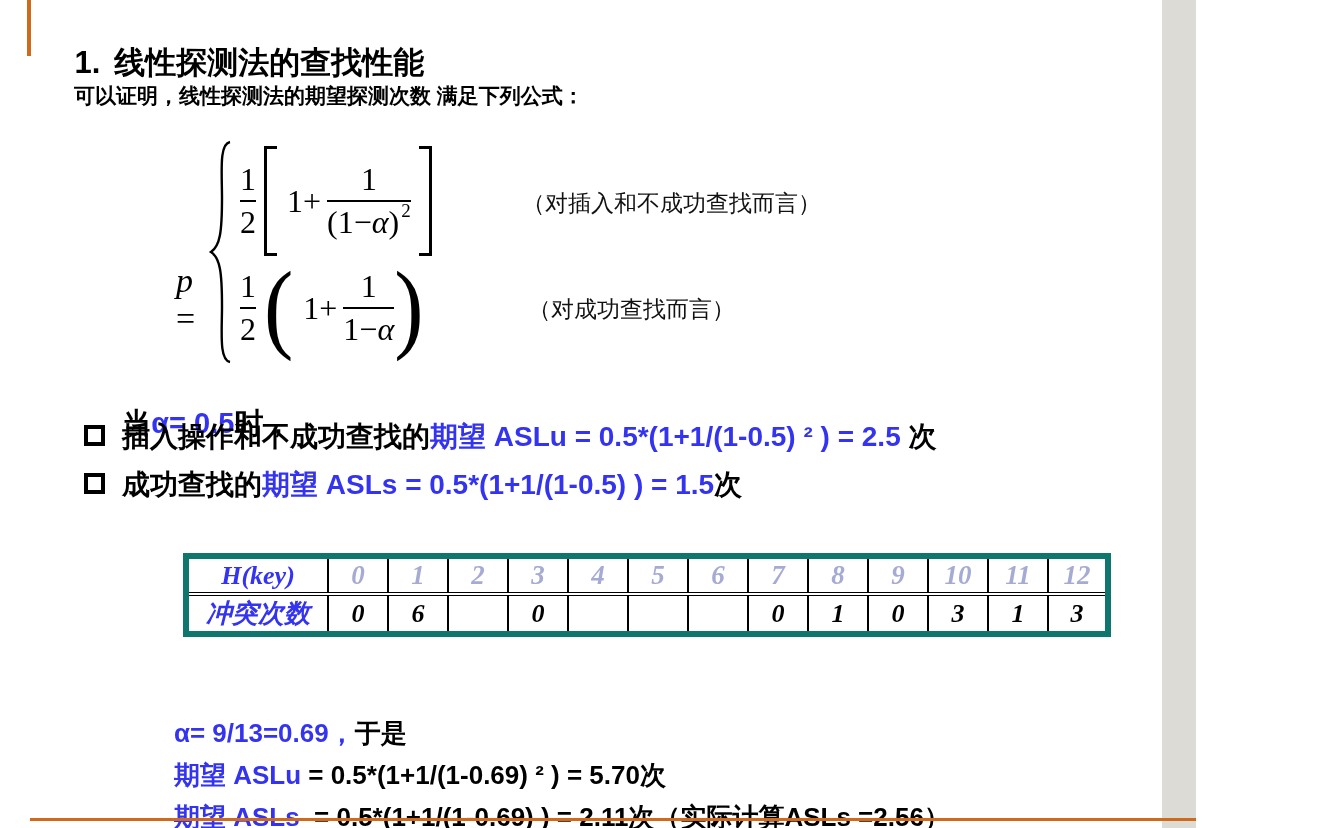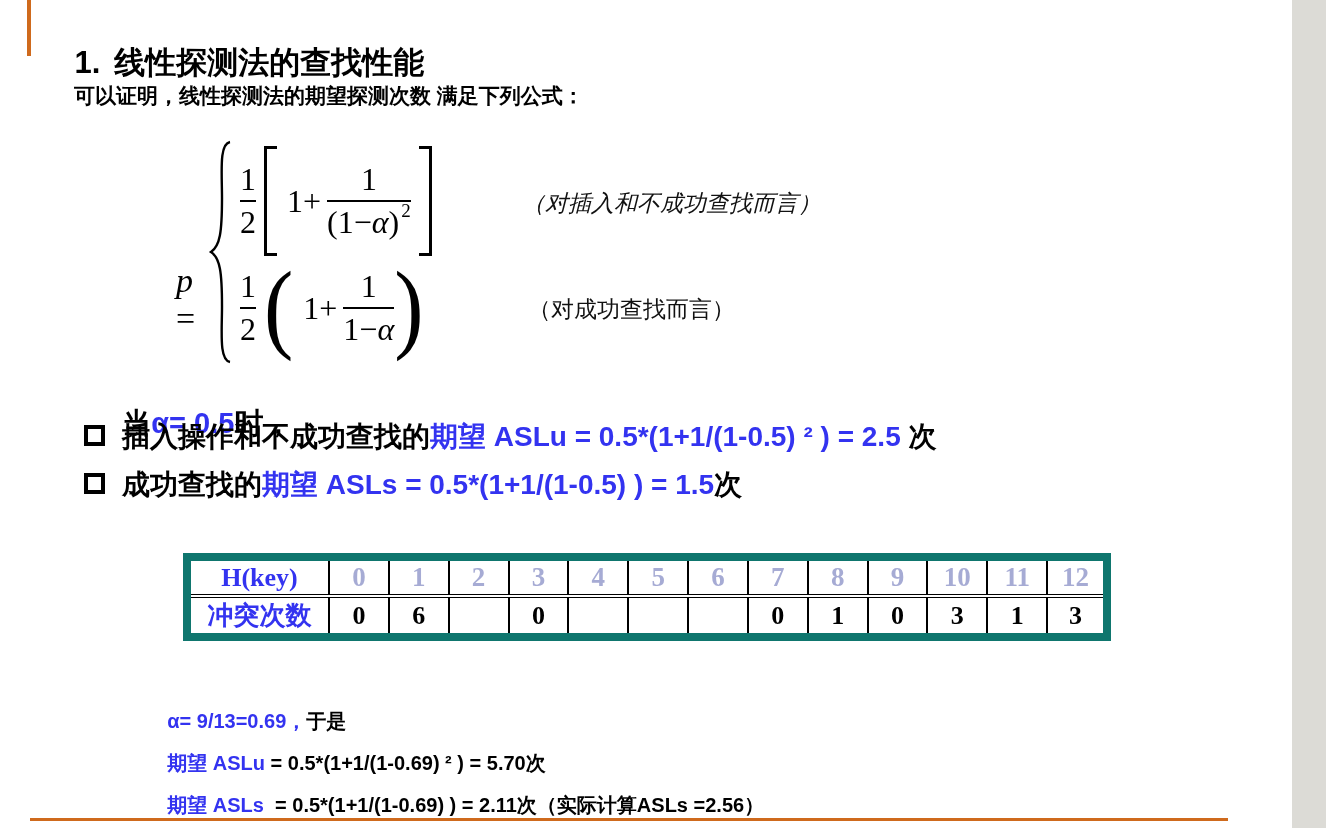--- a/index.html
+++ b/index.html
@@ -1,17 +1,17 @@
 <!DOCTYPE html>
 <html style="--accent-orange: #cf6a1d; --blue: #3333f0; --table-header-digit: #a6abd4; --gray-band: #dcdbd6;"><head>
 <meta charset="utf-8">
 <style>
   html,body { margin:0; padding:0; background:#fff; }
   .slide {
-    position:relative; width:1326px; height:828px; background:#ffffff;
+    position:relative; width:1196px; height:828px; background:#ffffff;
     overflow:hidden; font-family:"Liberation Sans", sans-serif; color:#000;
   }
   .abs { position:absolute; white-space:pre; }
 
   
   .gray-band { position:absolute; top:0; right:0; width:34px; height:828px;
     background:var(--gray-band,#dcdbd6); }
 
   
   .vbar { position:absolute; left:27px; top:0; width:4px; height:56px;
@@ -38,48 +38,48 @@
   .oneplus { font-size:32px; margin:0 6px 0 10px; }
   .sqbr { width:10px; align-self:stretch; border:3px solid #000; }
   .sqbr.l { border-right:none; }
   .sqbr.r { border-left:none; margin-left:8px; }
   .bigpar { font-size:88px; line-height:1; font-weight:400;
     transform:scaleY(1.12); }
   .den { display:inline-flex; align-items:flex-start; }
   .expo { font-size:19px; margin-top:-4px; margin-left:2px; }
   .ann { font-family:"Liberation Serif", serif; font-size:23px; color:#111;
     font-weight:400; }
-  .ann1 { left:522px; top:188px;font-style:italic; }
+  .ann1 { left:522px; top:188px; }
   .ann2 { left:528px; top:294px; }
 
   
   .blue { color:var(--blue,#3333f0); }
   .stmt { font-weight:700; font-size:29px; }
   .alpha05 { left:90px; top:371px; }
   .bullet { position:absolute; display:flex; align-items:flex-start;
     font-weight:700; font-size:28px; white-space:pre; }
   .b1 { left:84px; top:418px; }
   .b2 { left:84px; top:466px; }
   .sq { flex:0 0 auto; width:13px; height:13px; border:4px solid #000;
     margin:7px 17px 0 0; }
 
   
   .tbl-wrap { position:absolute; left:183px; top:553px; }
   table.tbl { border-collapse:collapse; table-layout:fixed; width:928px;
-    border:8px solid #0f766e; }
+    border:6px solid #0f766e;font-style:italic; }
   .tbl td { border:2px solid #000; text-align:center; padding:0; height:33px;
     font-family:"Liberation Serif", serif; font-weight:700; font-size:26px;
     overflow:hidden; }
   .tbl tr.dbl td { border-bottom:4px double #000; }
   .tbl td.lbl { color:var(--blue,#3333f0); }
   .tbl tr.hdr td:not(.lbl) { color:var(--table-header-digit,#a6abd4);
     font-size:27px; }
 
   
-  .res { font-weight:700; font-size:20px; }
+  .res { font-weight:700; font-size:26px; }
   .r1 { left:145px; top:685px; }
   .r2 { left:145px; top:727px; }
   .r3 { left:145px; top:769px; }
 </style>
 </head>
 <body>
 
 <div class="slide">
 
   <div class="gray-band"></div>

